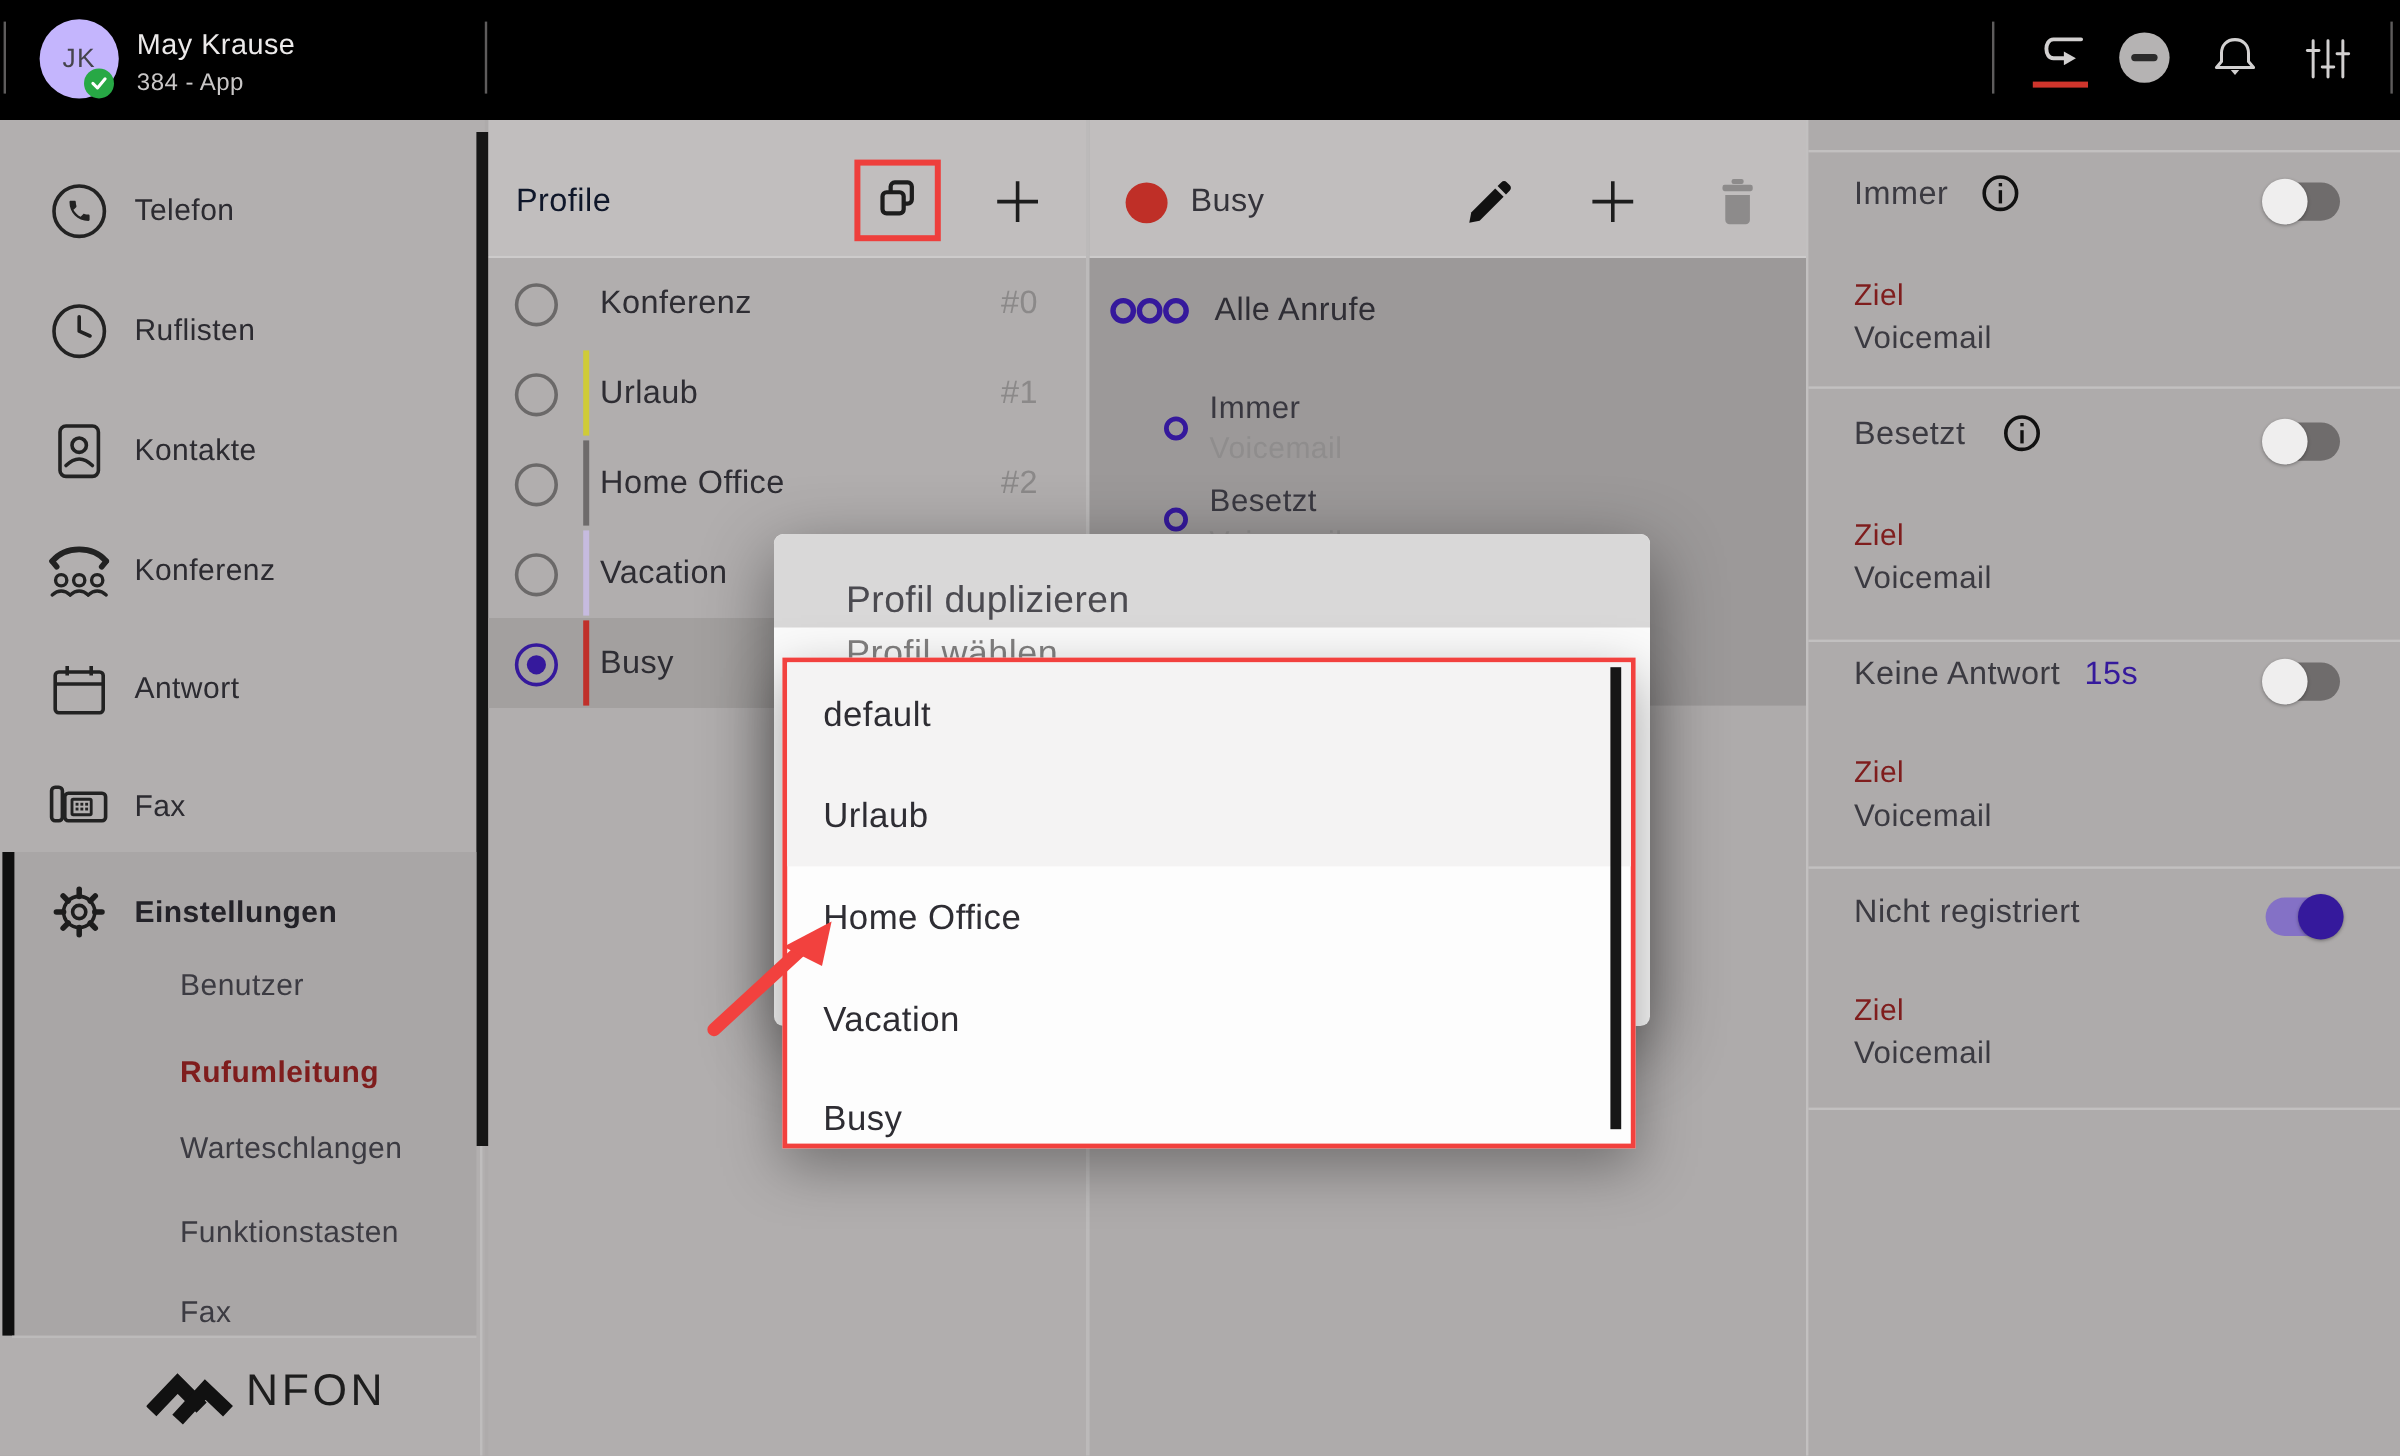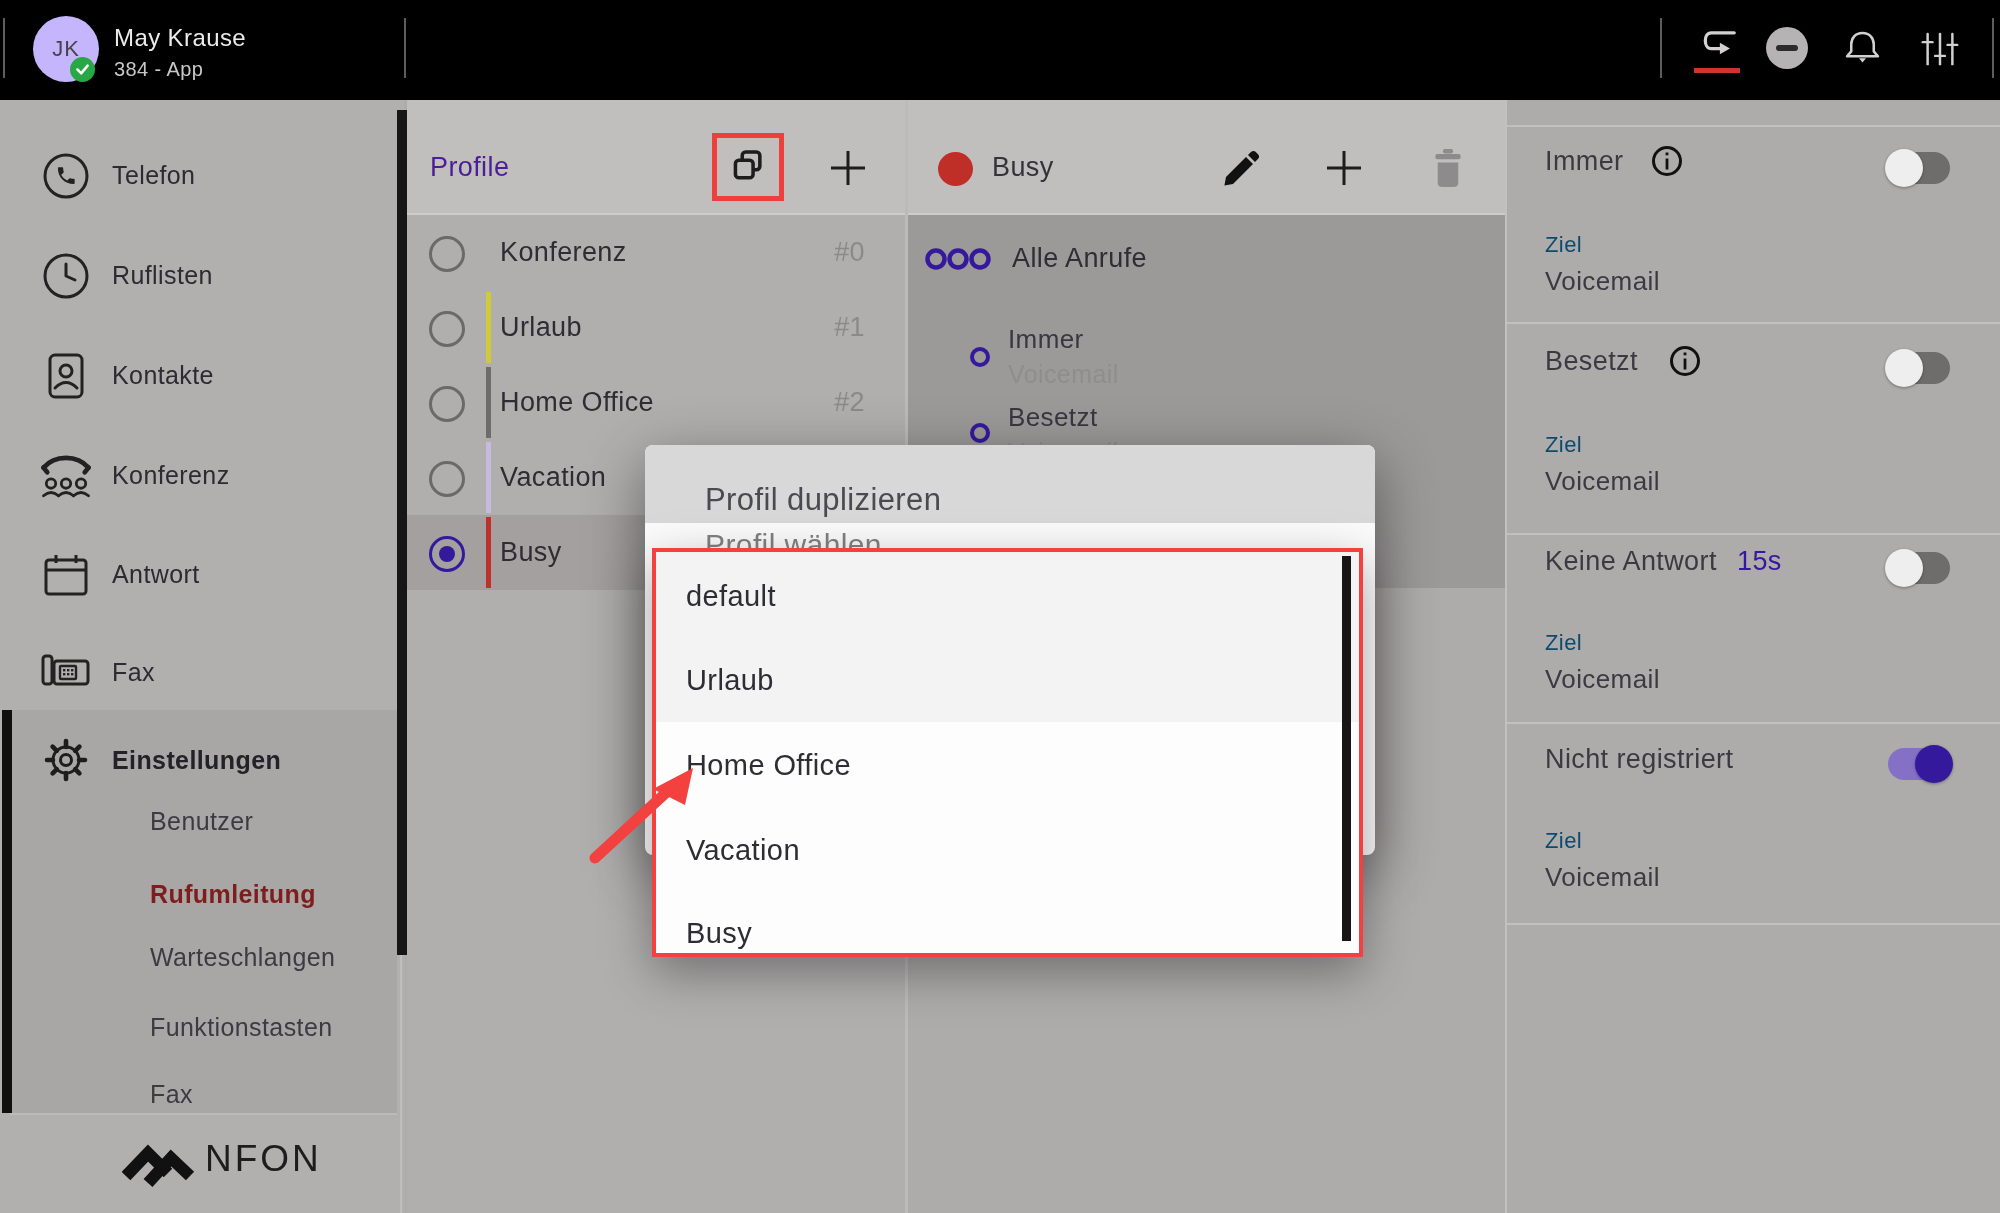--- a/index.html
+++ b/index.html
@@ -32,21 +32,21 @@
   .radio{position:absolute;width:30px;height:30px;border-radius:50%;border:3px solid #6b6969;}
   .radio.sel{border-color:#35199c;display:flex;align-items:center;justify-content:center;}
   .radio.sel::after{content:"";width:16px;height:16px;border-radius:50%;background:#35199c;}
   .cbar{position:absolute;width:5px;}
   .pname{font-size:27px;color:#2e2d33;}
   .pnum{font-size:27px;color:#8b8989;width:85px;text-align:right;}
   .ruletitle{font-size:26px;color:#393840;}
   .ruletarget{font-size:25px;color:#8f8d8d;}
   
   .rlabel{font-size:27px;color:#3b3a41;}
-  .rziel{font-size:22px;color:#0c4a6e;}
+  .rziel{font-size:25px;color:#7f1d1d;}
   .rval{font-size:26px;color:#3b3a41;}
   .timeout{font-size:27px;color:#35199c;}
   .toggle{position:absolute;width:62px;height:32px;border-radius:16px;background:#6f6c6c;}
   .toggle .knob{position:absolute;left:-3px;top:-3px;width:38px;height:38px;border-radius:50%;background:#efeeee;box-shadow:0 1px 3px rgba(0,0,0,.35);}
   .toggle.on{background:#8471c6;}
   .toggle.on .knob{left:auto;right:-3px;background:#35199c;}
   
   .modal{left:645px;top:445px;width:730px;height:410px;background:#fbfbfb;border-radius:8px;
          box-shadow:0 18px 60px rgba(0,0,0,.45);}
   .modalhead{left:645px;top:445px;width:730px;height:78px;background:#d9d8d8;border-radius:8px 8px 0 0;}
@@ -213,21 +213,21 @@
     <g fill="none" stroke="#111" stroke-width="12" stroke-linejoin="miter">
       <polyline points="4,50 26,27 46,47"></polyline>
       <polyline points="26,57 49,32 68,50"></polyline>
     </g>
   </svg>
 </div>
 <div class="txt logotext" style="left:205px;top:1138px;">NFON</div>
 
 <div class="colhead" style="left:407px;width:498px;"></div>
 <div class="hline" style="left:407px;top:213px;width:498px;background:#cdcbcb;"></div>
-<div class="txt" style="left:430px;top:152px;font-size:27px;color:#4c1d95;">Profile</div>
+<div class="txt" style="left:430px;top:152px;font-size:27px;color:#0f172a;">Profile</div>
 
 <div class="abs" style="left:712px;top:133px;width:62px;height:58px;border:5px solid #ee3f3c;">
   <div style="position:absolute;left:13px;top:10px;">
     <svg width="38" height="38" viewBox="0 0 28 28">
       <rect x="9" y="3" width="13" height="13" rx="2.5" fill="none" stroke="#1d1d1d" stroke-width="2.6"></rect>
       <rect x="4" y="9" width="13" height="13" rx="2.5" fill="#c1bebe" stroke="#1d1d1d" stroke-width="2.6"></rect>
     </svg>
   </div>
 </div>
 <div class="abs" style="left:828px;top:148px;">

